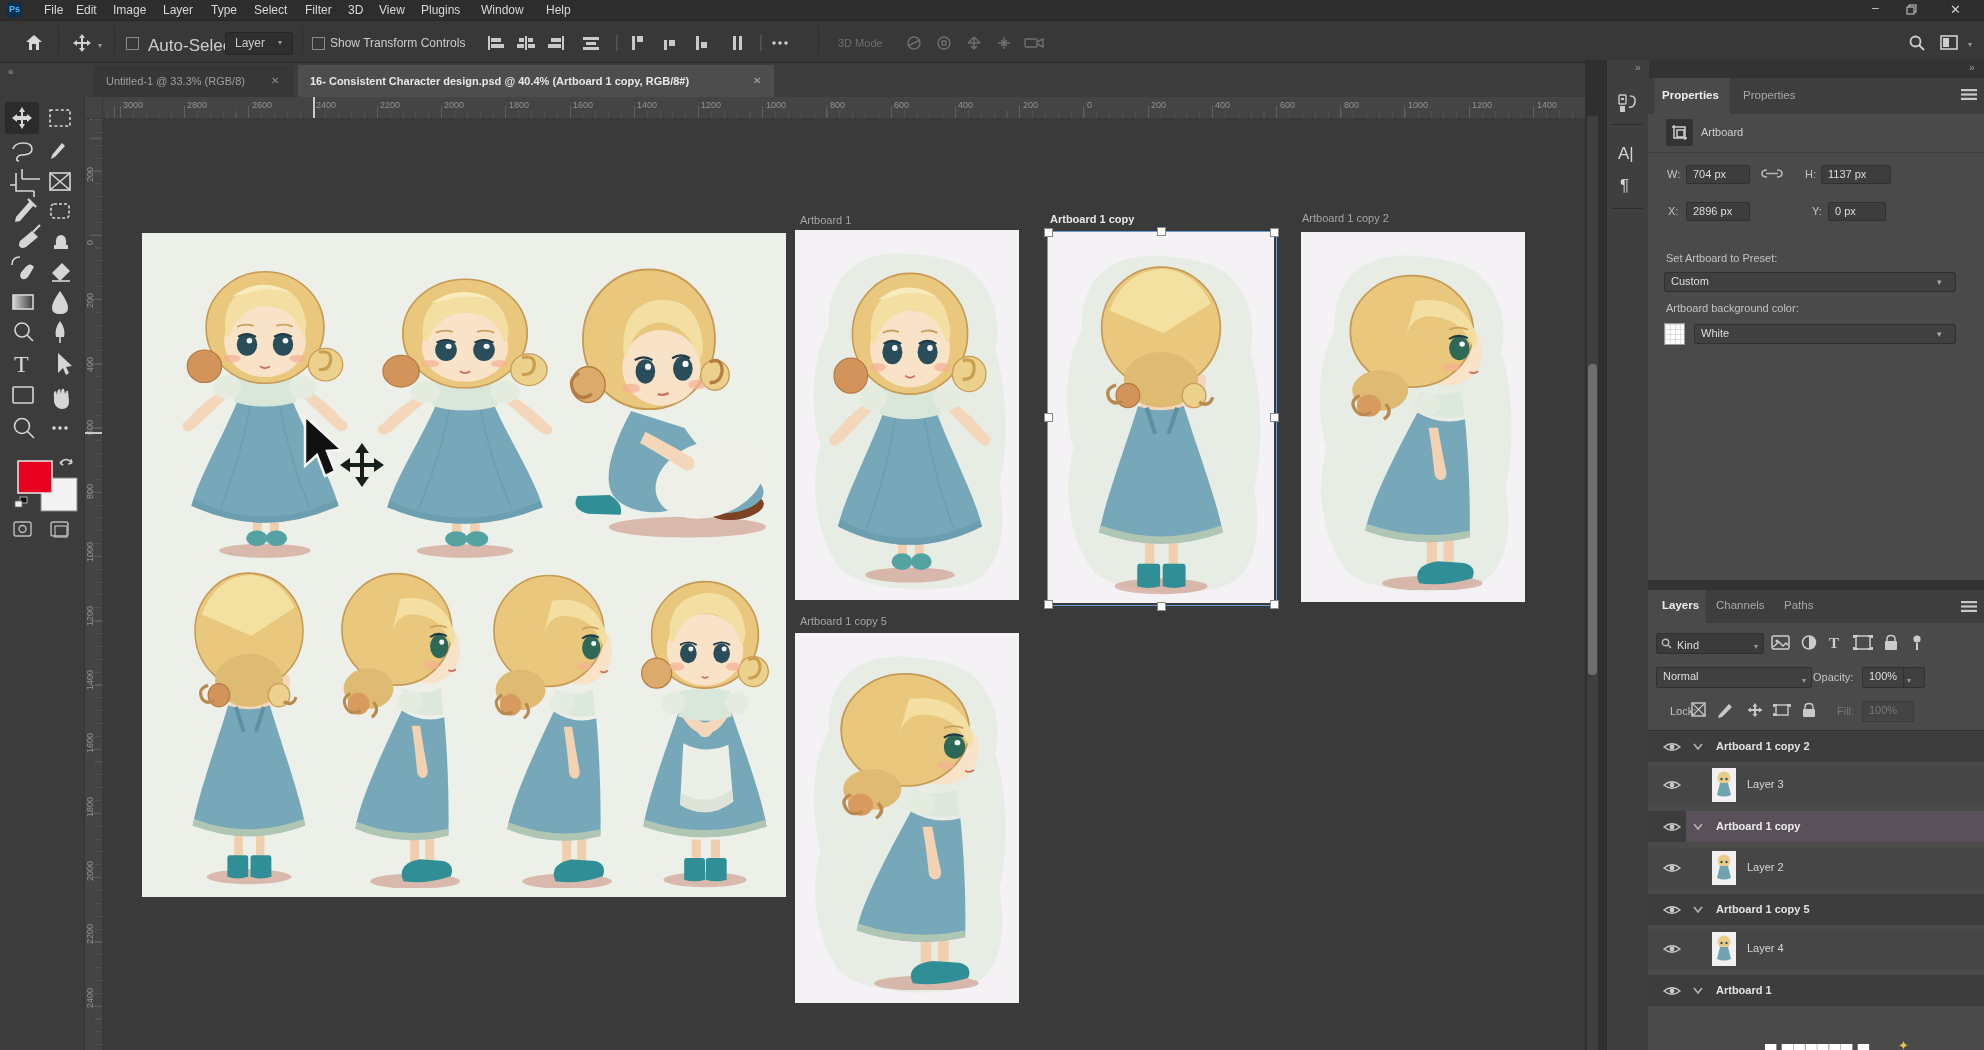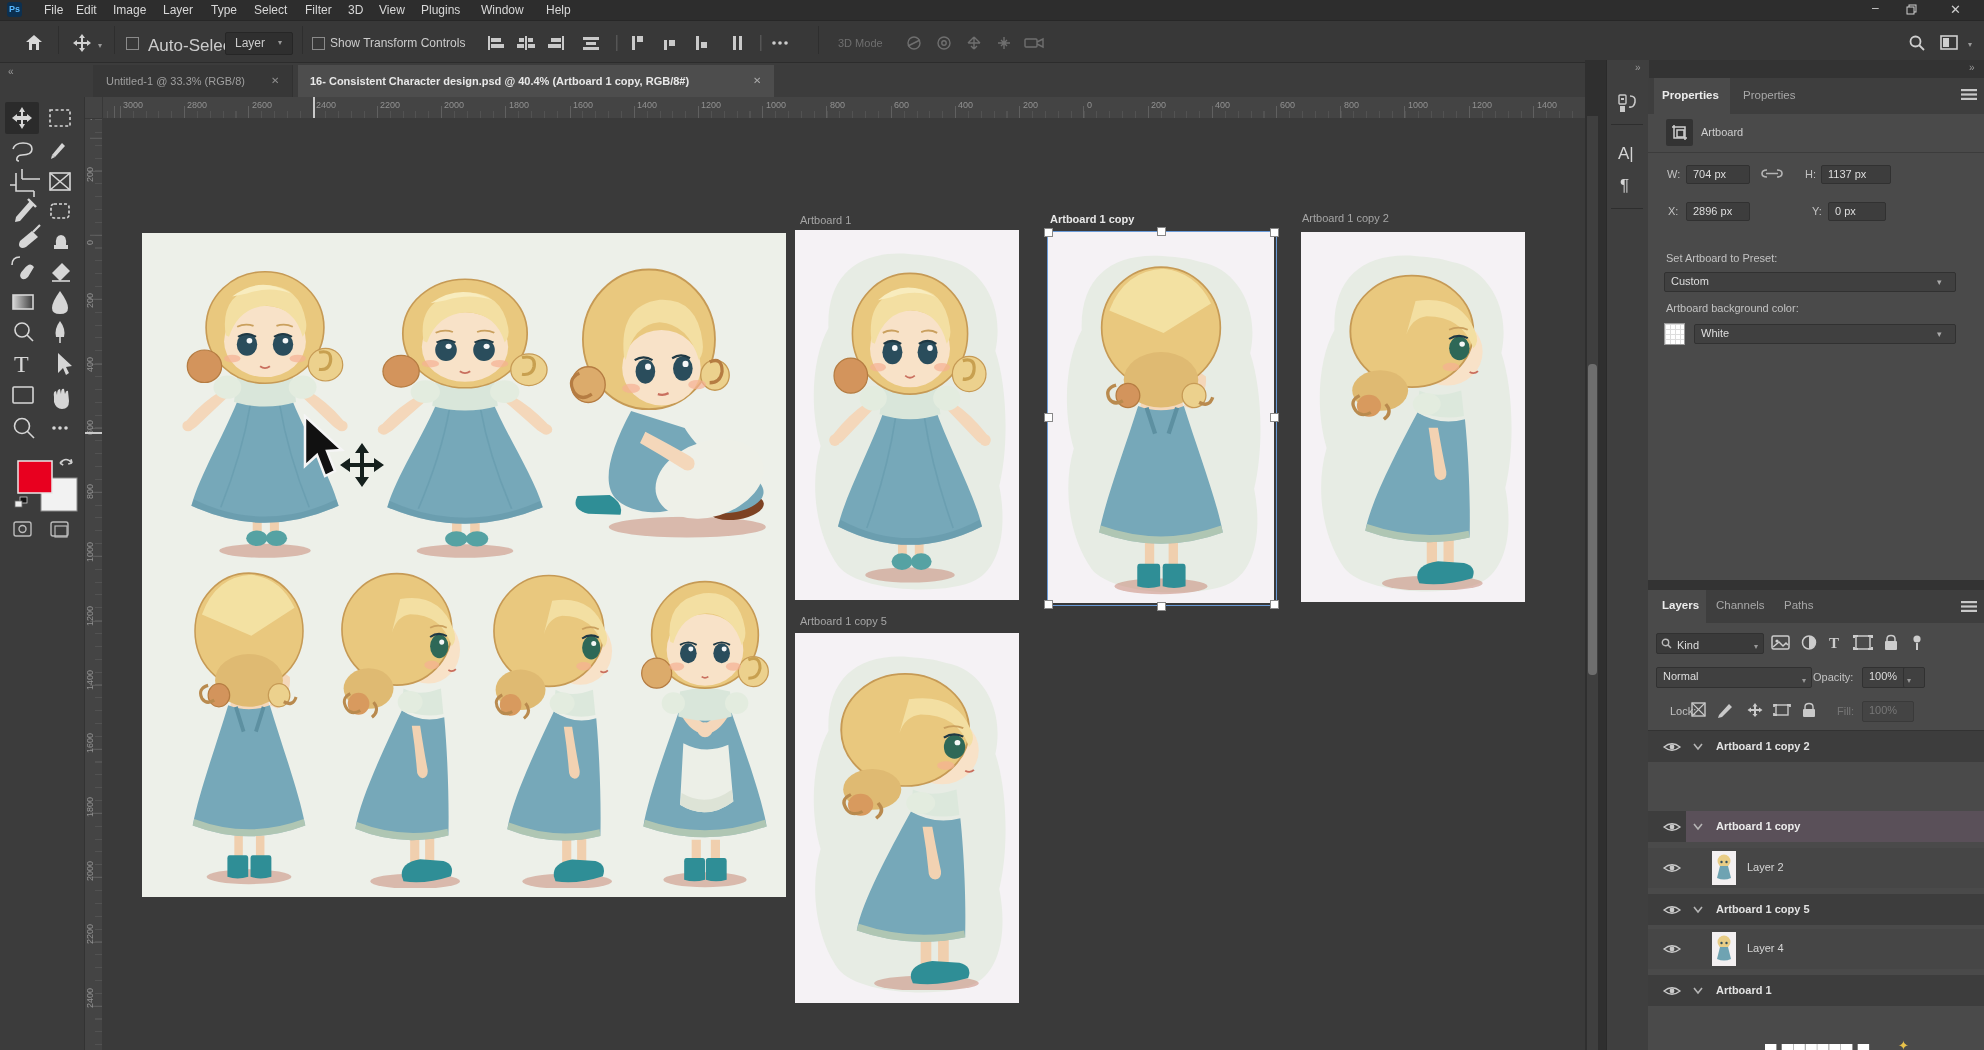--- a/index.html
+++ b/index.html
@@ -633,20 +633,29 @@
 
   <div class="lrow" style="top:670px;height:31px;background:#3d3d3d;border-top:1px solid #333;">
     <svg class="eyeic" style="left:15px;top:10px;">
         <use href="#eyei"></use>
       </svg>
     <svg class="abs" style="left:45px;top:11px;width:10px;height:9px;">
         <use href="#chev"></use>
       </svg>
     <span class="lname" style="left:68px;top:9px;font-weight:bold;color:#e3e3e3;">Artboard 1 copy 2</span>
   </div>
+  <div class="lrow" style="top:705px;height:39px;background:#464646;">
+    <svg class="eyeic" style="left:15px;top:14px;">
+        <use href="#eyei"></use>
+      </svg>
+    <svg class="abs" style="left:64px;top:3px;width:24px;height:34px;">
+        <use href="#thumb"></use>
+      </svg>
+    <span class="lname" style="left:99px;top:13px;">Layer 3</span>
+  </div>
   <div class="lrow" style="top:751px;height:31px;background:#3d3d3d;">
     <div class="abs" style="left:38px;top:0;width:298px;height:31px;background:#5a5059;"></div>
     <svg class="eyeic" style="left:15px;top:10px;">
         <use href="#eyei"></use>
       </svg>
     <svg class="abs" style="left:45px;top:11px;width:10px;height:9px;">
         <use href="#chev"></use>
       </svg>
     <span class="lname" style="left:68px;top:9px;font-weight:bold;color:#ececec;">Artboard 1 copy</span>
   </div>

